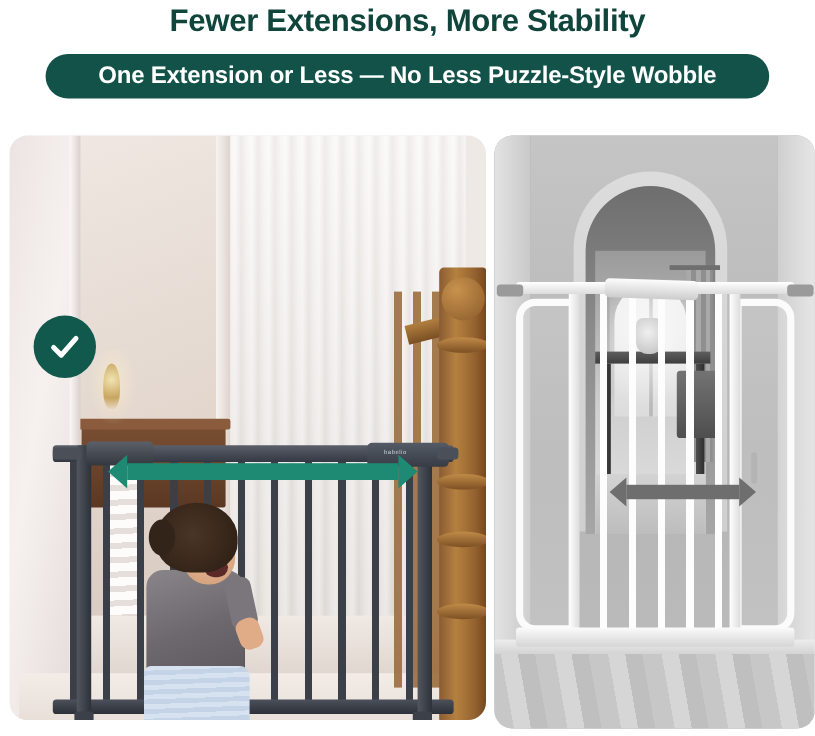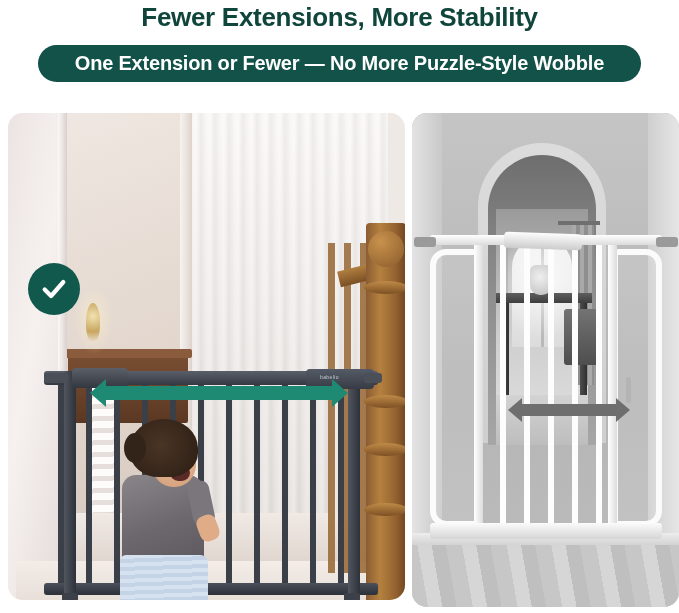--- a/index.html
+++ b/index.html
@@ -237,21 +237,21 @@
     display:flex;align-items:center;justify-content:center;}
   #badge-good{left:20px;top:150px;width:52px;height:52px;background:#10594c;}
   #check-icon{width:28px;height:28px;}
 </style>
 </head>
 <body>
 
 <div id="headline">Fewer Extensions, More Stability</div>
 
 <div id="subtitle-pill">
-  <span id="subtitle-text">One Extension or Fewer — No More Puzzle-Style Wobble</span>
+  <span id="subtitle-text">One Extension or Less — No Less Puzzle-Style Wobble</span>
 </div>
 
 <div class="panel" id="panel-good">
   <div class="scene">
     <div id="room-back"></div>
     <div id="doorframe"></div>
     <div id="curtain"></div>
     <div id="curtain-shade"></div>
     <div id="dresser"></div>
     <div id="dresser-top"></div>

